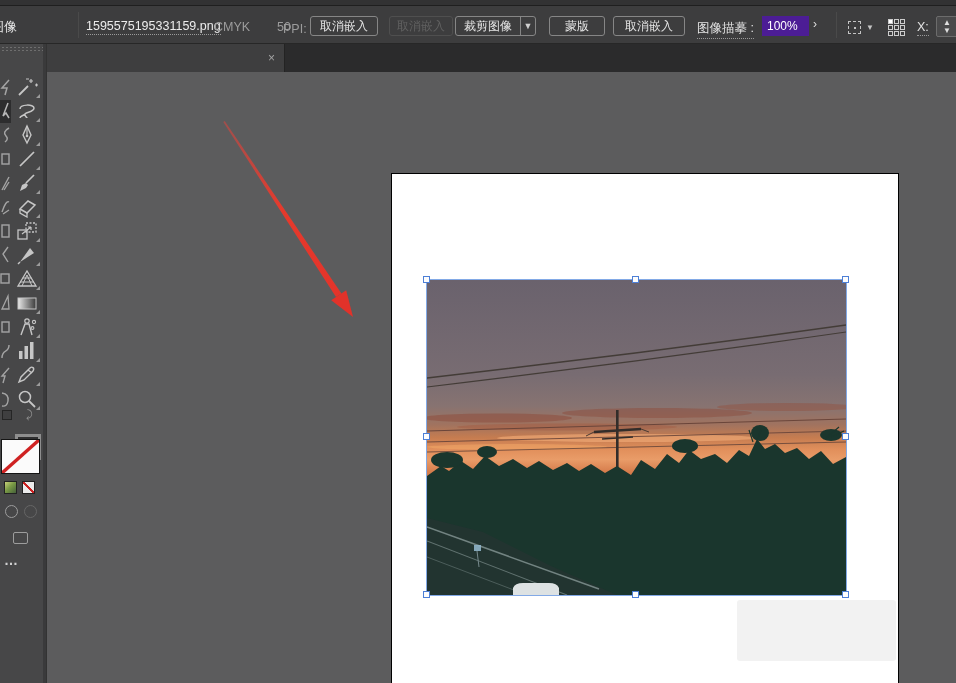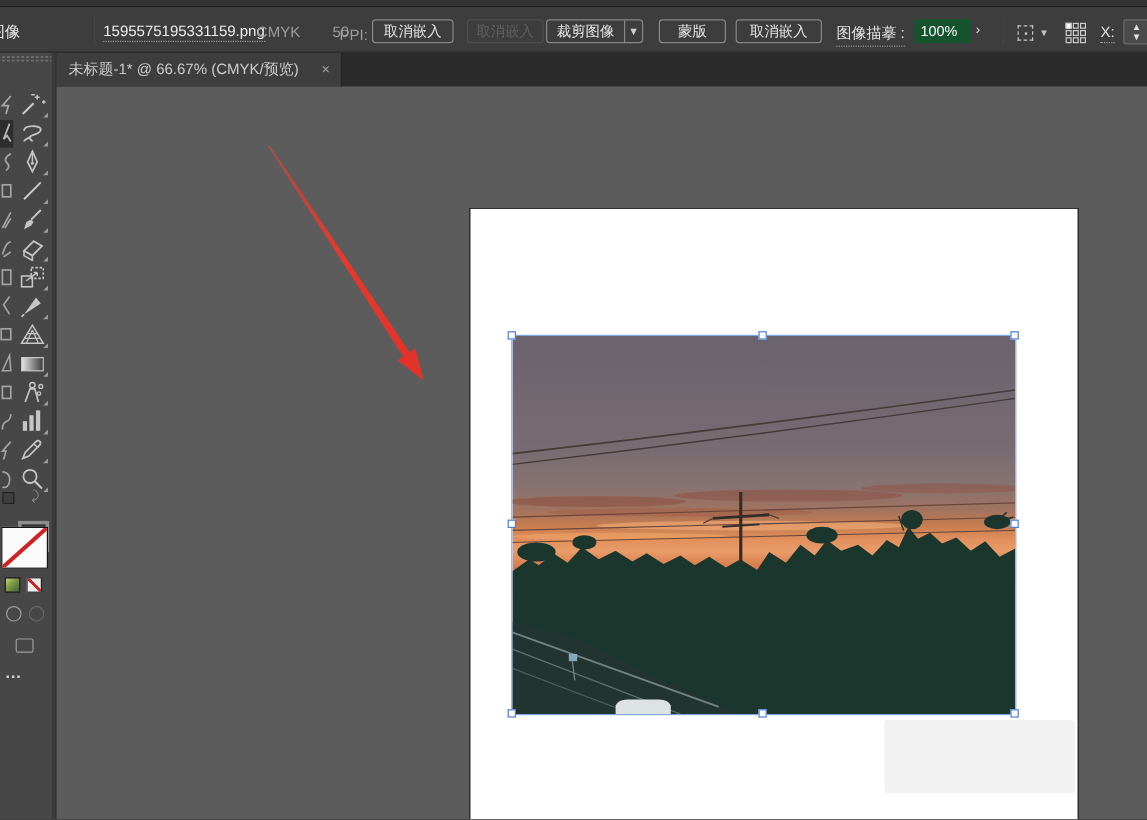--- a/index.html
+++ b/index.html
@@ -23,21 +23,21 @@
   .btn { position:absolute; top:10px; height:20px; line-height:18px; border:1px solid #868686;
          border-radius:3px; color:#e6e6e6; font-size:12px; background:transparent;
          cursor:pointer; }
   .btn.disabled { border-color:#4f4f4f; color:#616161; cursor:default; }
   .trace-group { position:absolute; left:455px; top:10px; height:20px; display:flex;
                  border:1px solid #868686; border-radius:3px; }
   .trace-main { padding:0 8px; line-height:18px; font-size:12px; color:#e6e6e6; cursor:pointer; }
   .trace-chev { width:15px; border-left:1px solid #868686; line-height:18px; text-align:center;
                 font-size:9px; color:#cfcfcf; cursor:pointer; }
   .opacity-label { left:697px; top:14px; border-bottom:1px dotted #9a9a9a; padding-bottom:1px; cursor:pointer; }
-  .opacity-box { position:absolute; left:762px; top:10px; width:47px; height:20px; background:#14532d;
+  .opacity-box { position:absolute; left:762px; top:10px; width:47px; height:20px; background:#4c1d95;
                  color:#fff; font-size:12px; line-height:20px; padding-left:5px; cursor:text; }
   .opacity-chev { position:absolute; left:813px; top:11px; font-size:12px; color:#dcdcdc; cursor:pointer; }
   .dashed-sq { position:absolute; left:848px; top:15px; width:13px; height:13px;
                border:1px dashed #c4c4c4; cursor:pointer; }
   .dashed-sq i { position:absolute; width:2px; height:2px; background:#c4c4c4; }
   .chev-sm { position:absolute; left:866px; top:17px; font-size:8px; color:#c4c4c4; cursor:pointer; }
   .ref-grid { position:absolute; left:888px; top:13px; width:17px; height:17px; display:grid;
               grid-template-columns:repeat(3,5px); grid-template-rows:repeat(3,5px); gap:1px; cursor:pointer; }
   .ref-grid i { border:1px solid #cdcdcd; }
   .ref-grid i.f { background:#fff; }
@@ -146,21 +146,20 @@
     </div>
     <span class="cb-item x-label">X:</span>
     <div class="stepper">
         <span>▲</span>
         <span>▼</span>
       </div>
   </div>
 
   <div class="tab-bar">
     <div class="doc-tab">
-      <span>未标题-1* @ 66.67% (CMYK/预览)</span>
       <span class="tab-close">×</span>
     </div>
   </div>
 
   <div class="toolbar">
     <div class="tb-dots"></div>
 
     <div class="frag-press" style="top:56px;"></div>
 
     <div class="frag" style="top:32px;"><svg width="10" height="22">

